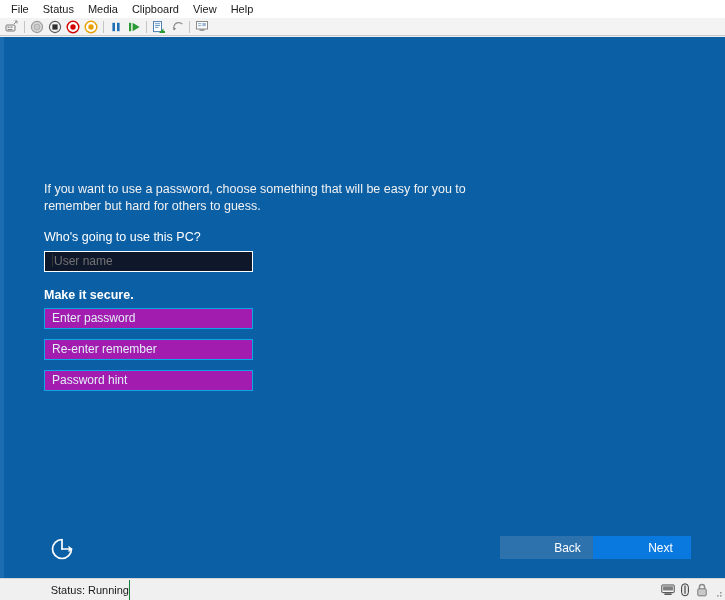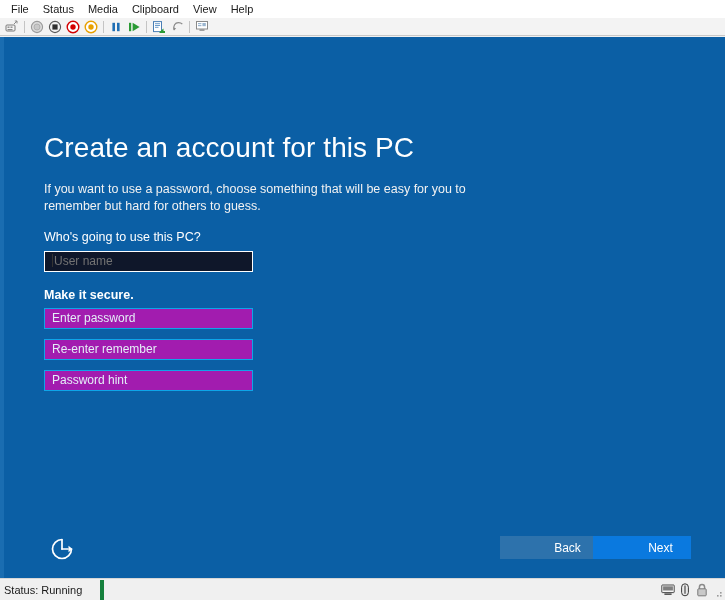--- a/index.html
+++ b/index.html
@@ -188,27 +188,28 @@
     top: 578px;
     width: 725px;
     height: 22px;
     background: #f0f0f0;
     border-top: 1px solid #d7d7d7;
     box-sizing: border-box;
   }
   .status-pane {
     position: absolute;
     left: 0; top: 1px;
-    width: 104px;
+    width: 130px;
     height: 20px;
-    border-right: 4px solid #15803d;
+    border-right: 1px solid #15803d;
     display: flex;
     align-items: center;
     padding-left: 4px;
     box-sizing: border-box;
+    justify-content: flex-end;
   }
   .status-text {
     font-size: 11px;
     color: #1a1a1a;
     white-space: nowrap;
   }
   .status-icons {
     position: absolute;
     right: 16px;
     top: 3px;
@@ -326,21 +327,20 @@
         <rect x="7.4" y="3" width="3.4" height="3.2" fill="#9ab5cf"></rect>
         <rect x="4.5" y="9.4" width="5" height="1.4" fill="#8a8a8a"></rect>
       </svg>
     </div>
 
   </div>
 
   <div class="vmscreen">
     <div class="vm-leftedge"></div>
 
-    <div class="oobe-title">Create an account for this PC</div>
 
     <div class="oobe-sub">If you want to use a password, choose something that will be easy for you to remember but hard for others to guess.</div>
 
     <div class="field-label label-who">Who's going to use this PC?</div>
 
     <div class="txtbox focused box-user"><span class="caret"></span><span>User name</span></div>
 
     <div class="field-label label-secure">Make it secure.</div>
 
     <div class="txtbox unfocused box-pw1"><span>Enter password</span></div>

